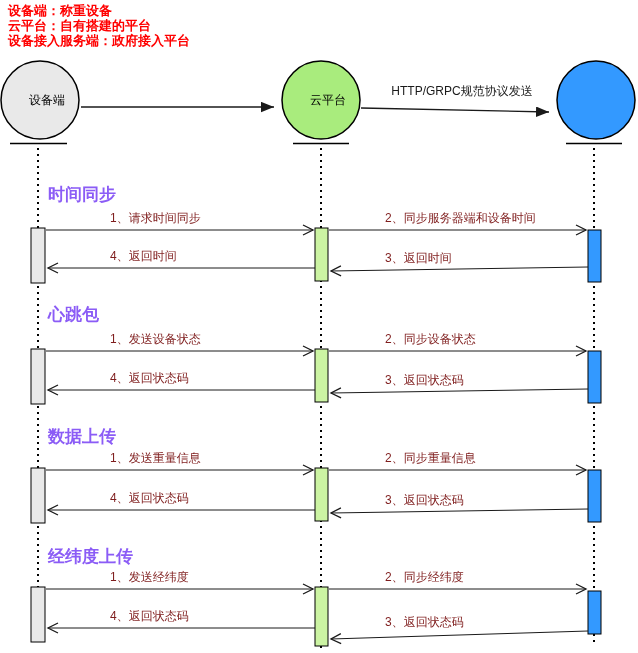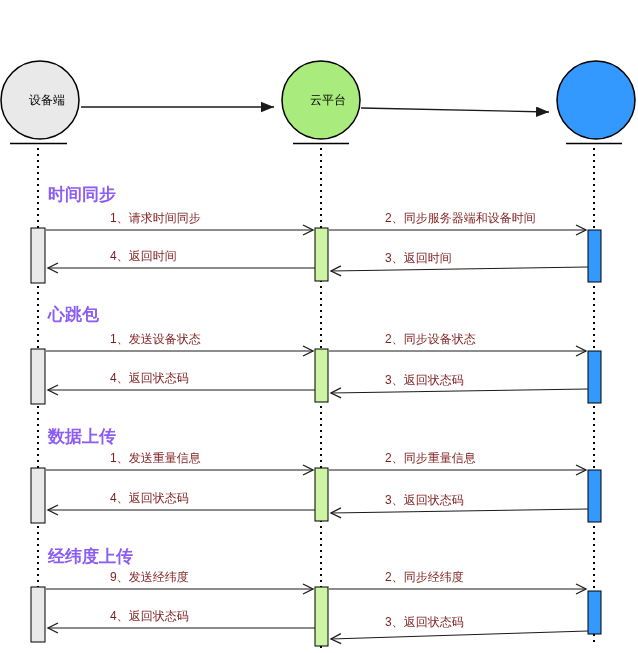--- a/index.html
+++ b/index.html
@@ -106,24 +106,30 @@
       <line x1="588" y1="509" x2="331" y2="513" marker-end="url(#mo)"></line>
       <line x1="315" y1="510" x2="48" y2="510" marker-end="url(#mo)"></line>
 
       <line x1="46" y1="589" x2="313" y2="589" marker-end="url(#mo)"></line>
       <line x1="329" y1="589" x2="586" y2="589" marker-end="url(#mo)"></line>
       <line x1="588" y1="631" x2="331" y2="639" marker-end="url(#mo)"></line>
       <line x1="315" y1="628" x2="48" y2="628" marker-end="url(#mo)"></line>
     </g>
   </svg>
 
+  <div class="legend">
+    <div>设备端：称重设备</div>
+    <div>云平台：自有搭建的平台</div>
+    <div>设备接入服务端：政府接入平台</div>
+  </div>
 
   <div class="actor-label" style="left:1px;top:93px;">设备端</div>
   <div class="actor-label" style="left:282px;top:93px;">云平台</div>
 
+  <div class="proto-label" style="left:362px;top:83px;width:200px;">HTTP/GRPC规范协议发送</div>
 
   <div class="section-title" style="left:48px;top:183px;">时间同步</div>
   <div class="section-title" style="left:48px;top:303px;">心跳包</div>
   <div class="section-title" style="left:48px;top:425px;">数据上传</div>
   <div class="section-title" style="left:48px;top:545px;">经纬度上传</div>
 
   <div class="msg" style="left:100px;top:210px;">1、请求时间同步</div>
   <div class="msg" style="left:375px;top:210px;">2、同步服务器端和设备时间</div>
   <div class="msg" style="left:375px;top:250px;">3、返回时间</div>
   <div class="msg" style="left:100px;top:248px;">4、返回时间</div>
@@ -131,18 +137,18 @@
   <div class="msg" style="left:100px;top:331px;">1、发送设备状态</div>
   <div class="msg" style="left:375px;top:331px;">2、同步设备状态</div>
   <div class="msg" style="left:375px;top:372px;">3、返回状态码</div>
   <div class="msg" style="left:100px;top:370px;">4、返回状态码</div>
 
   <div class="msg" style="left:100px;top:450px;">1、发送重量信息</div>
   <div class="msg" style="left:375px;top:450px;">2、同步重量信息</div>
   <div class="msg" style="left:375px;top:492px;">3、返回状态码</div>
   <div class="msg" style="left:100px;top:490px;">4、返回状态码</div>
 
-  <div class="msg" style="left:100px;top:569px;">9、发送经纬度</div>
+  <div class="msg" style="left:100px;top:569px;">1、发送经纬度</div>
   <div class="msg" style="left:375px;top:569px;">2、同步经纬度</div>
   <div class="msg" style="left:375px;top:614px;">3、返回状态码</div>
   <div class="msg" style="left:100px;top:608px;">4、返回状态码</div>
 
 </div>
 
 </body></html>

